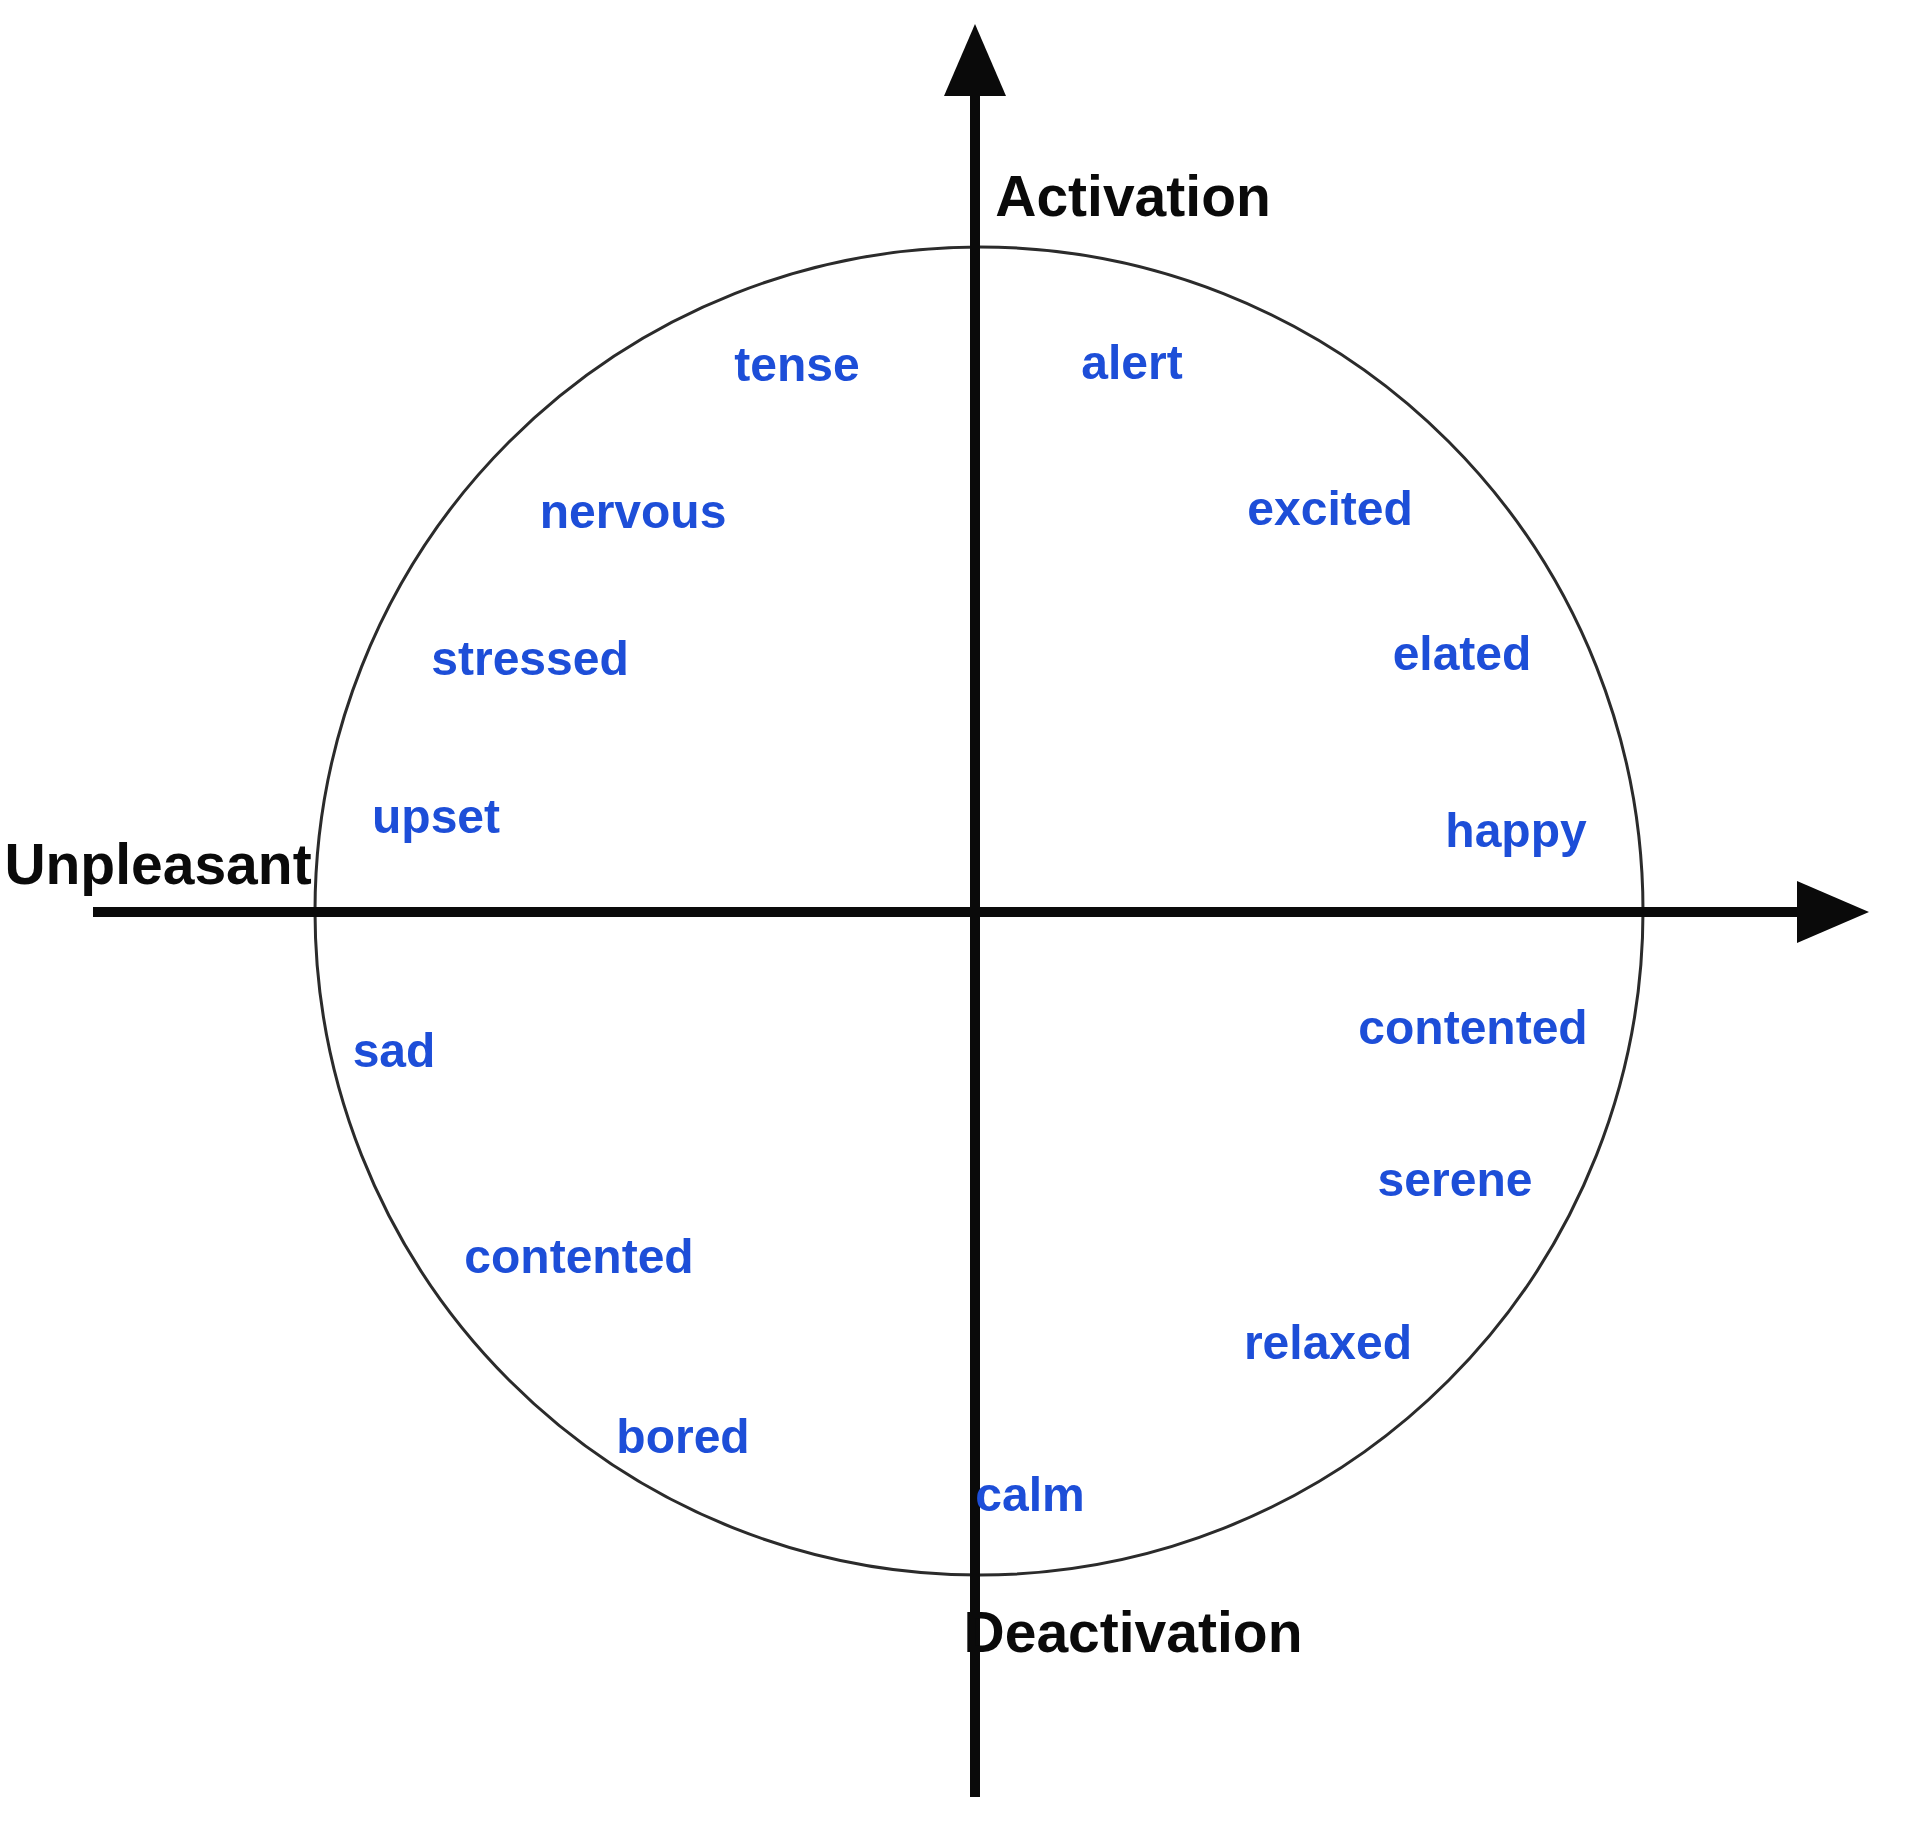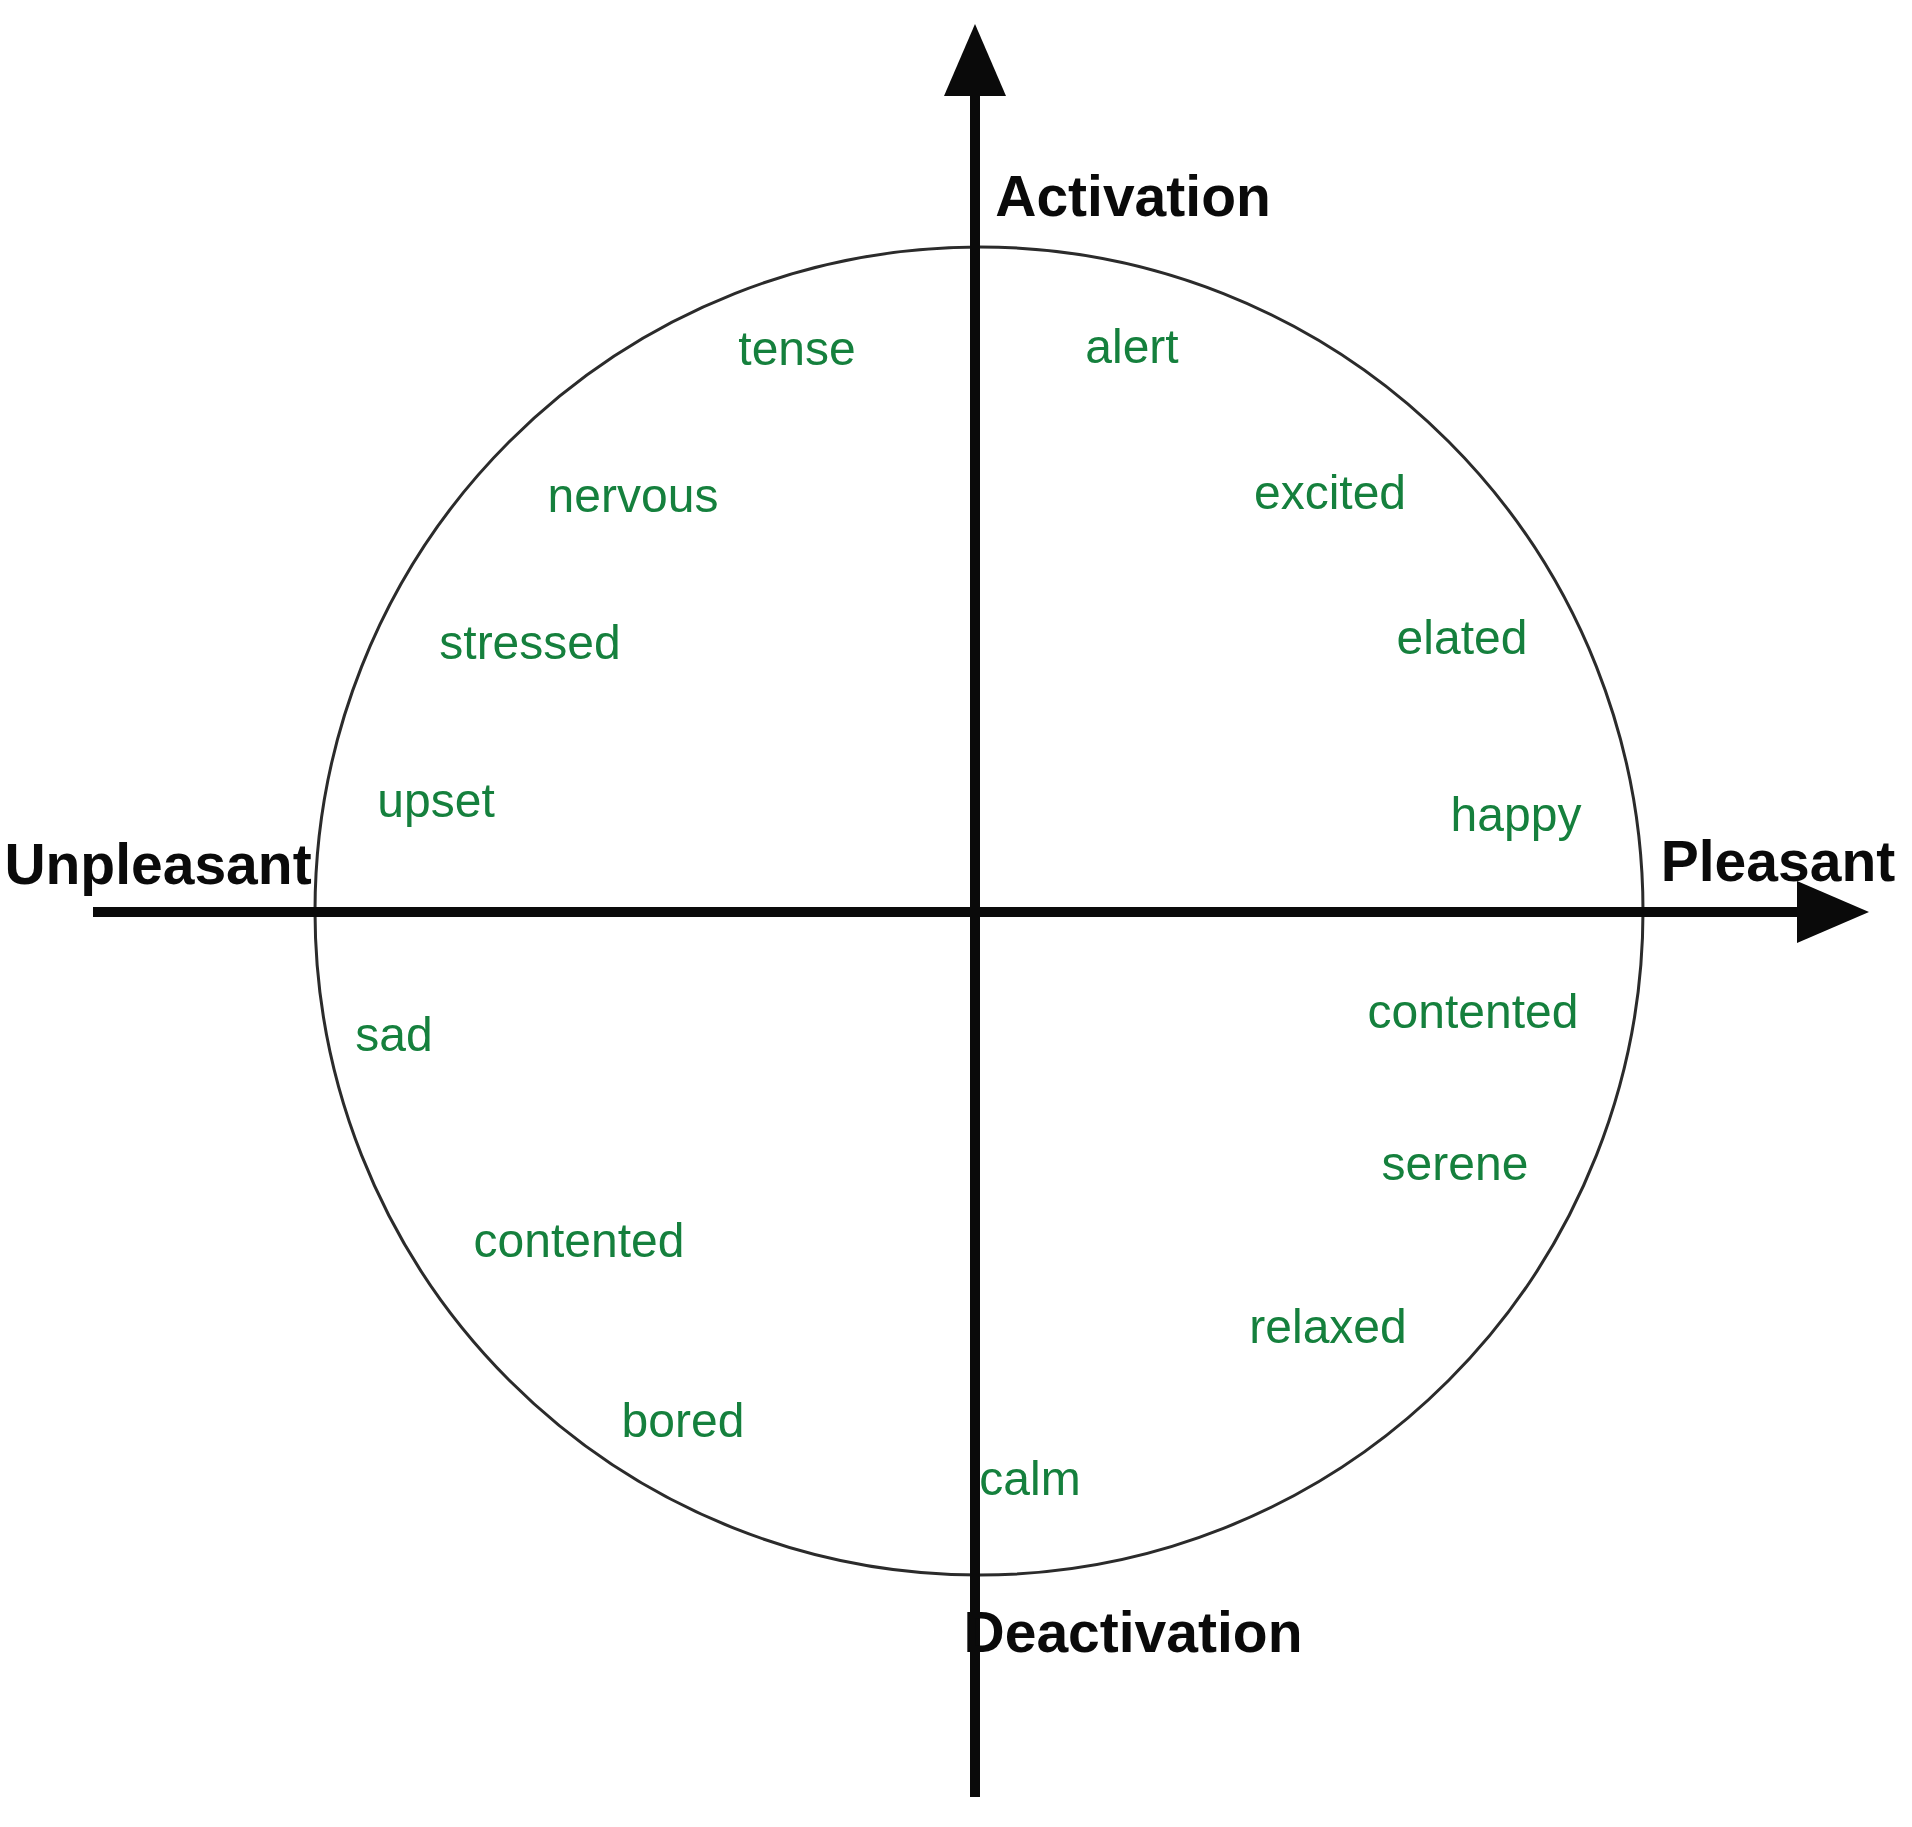--- a/index.html
+++ b/index.html
@@ -31,23 +31,24 @@
     letter-spacing: 0px;
   }
   .axis-label.activation   { left: 1133px; top: 196px; }
   .axis-label.deactivation { left: 1133px; top: 1632px; }
   .axis-label.unpleasant   { left: 158px;  top: 864px; }
   .axis-label.pleasant     { left: 1778px; top: 861px; }
   .emotion {
     position: absolute;
     transform: translate(-50%, -50%);
     font-size: 48px;
-    font-weight: 400;
-    color: #15803d;
+    font-weight: 700;
+    color: #1d4ed8;
     white-space: nowrap;
+    margin-top: 16px;
   }
 </style>
 </head>
 <body>
 
 <div class="stage">
 
   <svg width="1912" height="1827" viewBox="0 0 1912 1827">
 
     <circle cx="979" cy="911" r="664" fill="none" stroke="#2b2b2b" stroke-width="3"></circle>
@@ -60,21 +61,20 @@
 
     <polygon points="1869,912 1797,881 1797,943" fill="#0a0a0a"></polygon>
   </svg>
 
   <div class="axis-label activation">Activation</div>
 
   <div class="axis-label unpleasant">Unpleasant</div>
 
   <div class="axis-label deactivation">Deactivation</div>
 
-  <div class="axis-label pleasant">Pleasant</div>
 
   <div>
       <span class="emotion" style="left: 797px; top: 348px;">tense</span>
       <span class="emotion" style="left: 1132px; top: 346px;">alert</span>
       <span class="emotion" style="left: 633px; top: 495px; text-align: right;">nervous</span>
       <span class="emotion" style="left: 1330px; top: 492px;">excited</span>
       <span class="emotion" style="left: 530px; top: 642px;">stressed</span>
       <span class="emotion" style="left: 1462px; top: 637px;">elated</span>
       <span class="emotion" style="left: 436px; top: 800px;">upset</span>
       <span class="emotion" style="left: 1516px; top: 814px;">happy</span>

